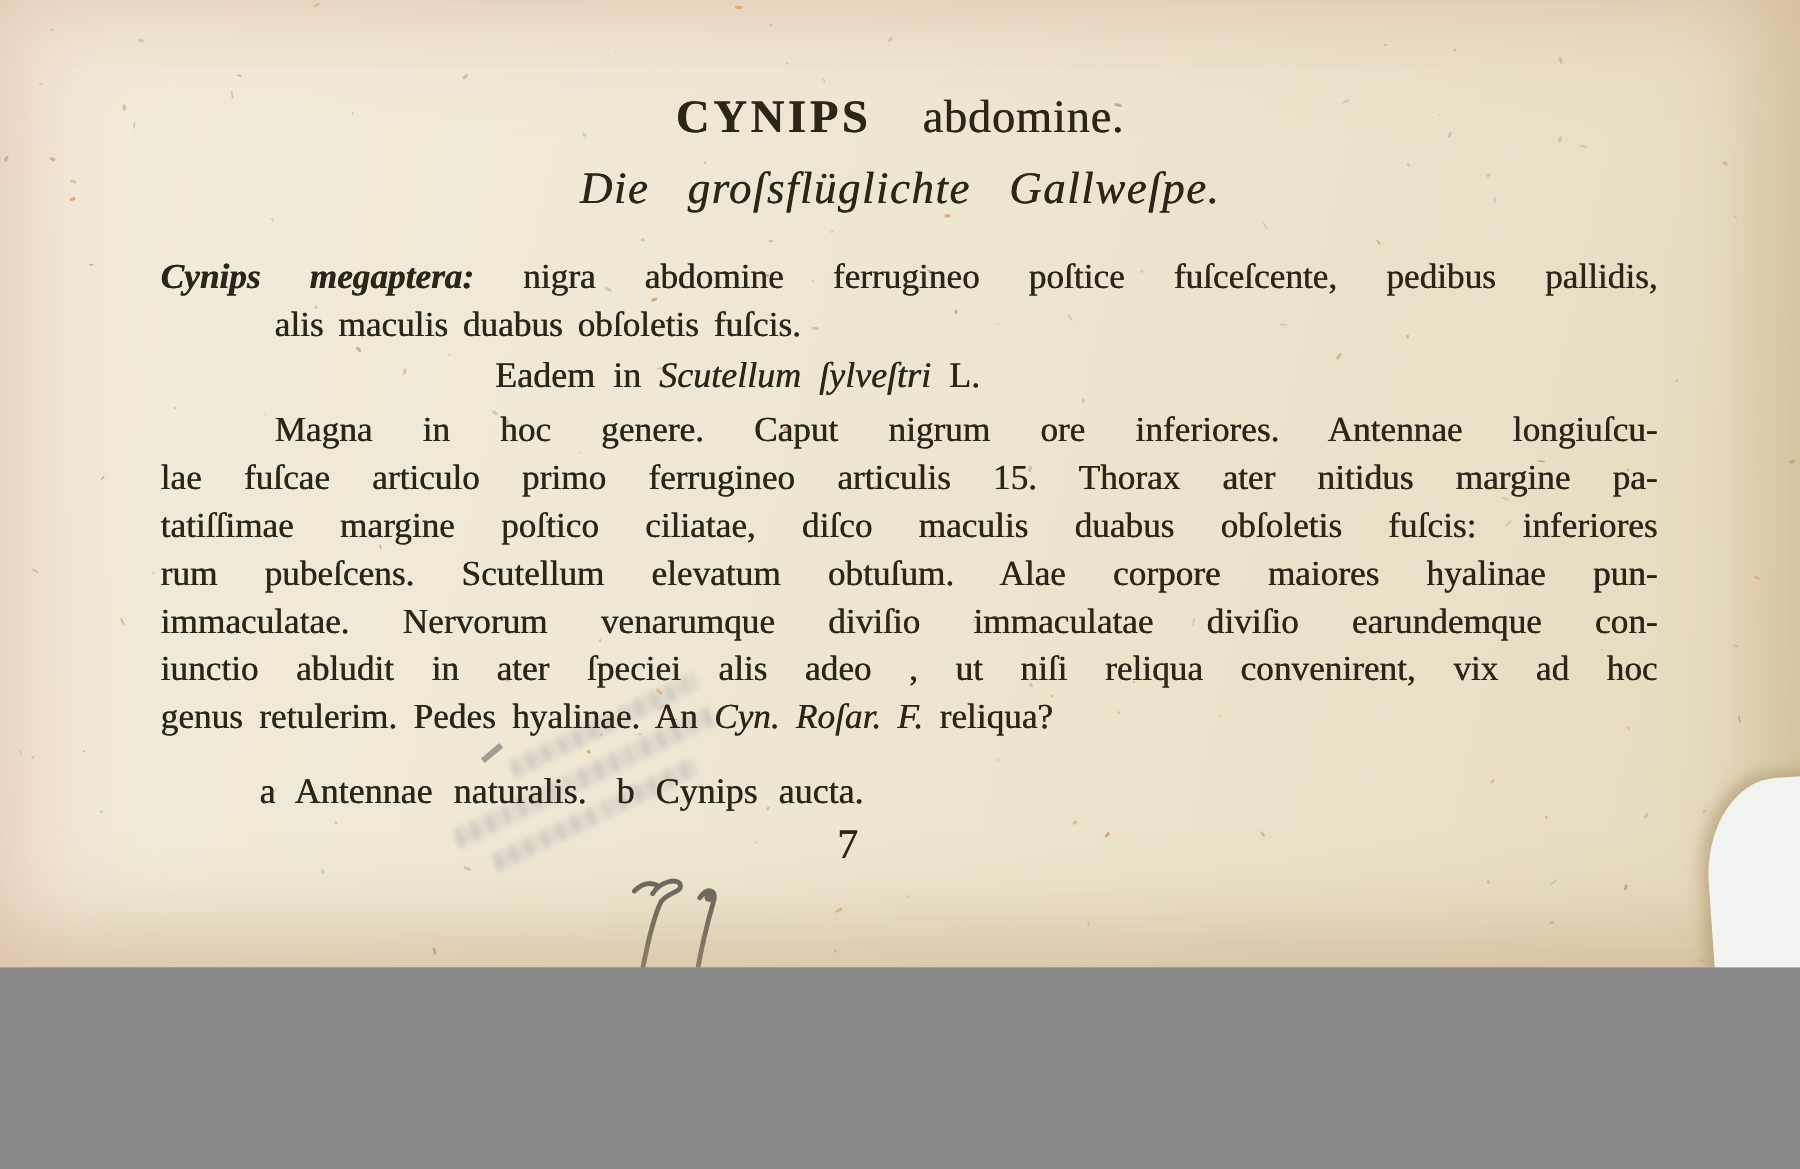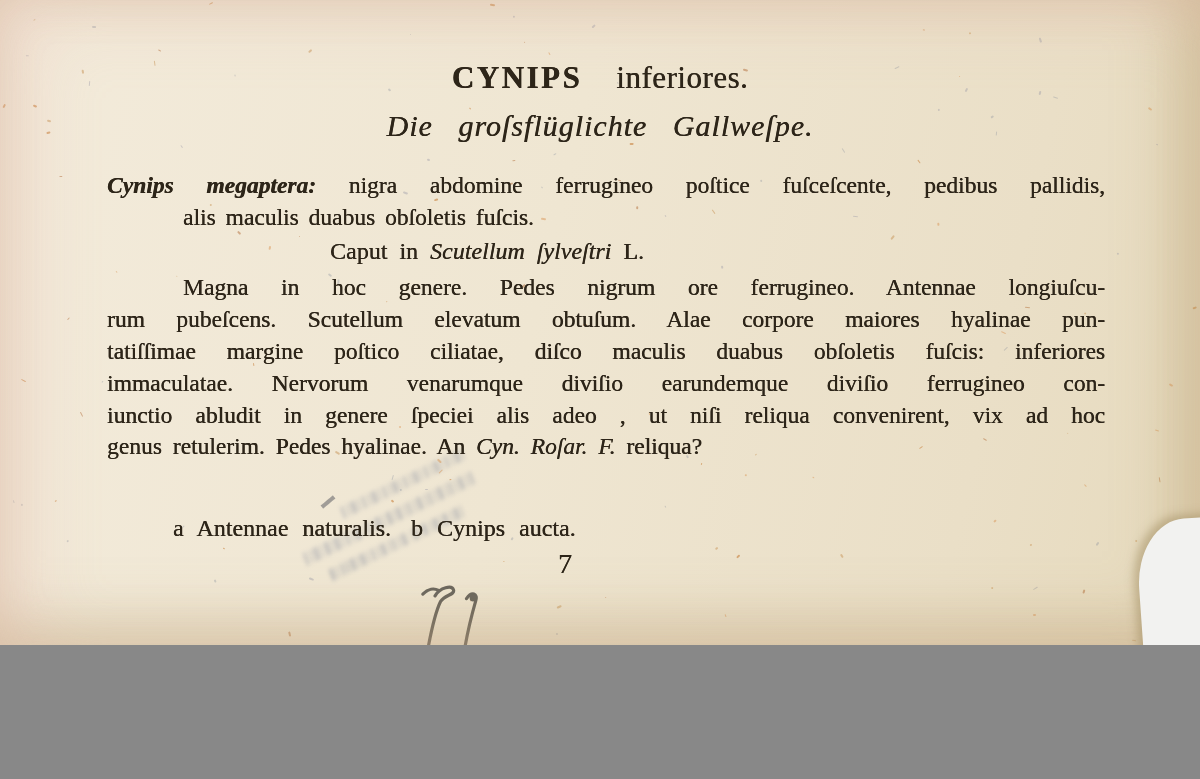--- a/index.html
+++ b/index.html
@@ -70,41 +70,42 @@
             background:#f2f2f0; border-radius:60% 0 0 0 / 42% 0 0 0;
             box-shadow:-5px -4px 9px rgba(160,140,95,0.5); transform:rotate(-4deg); }
 </style>
 </head>
 <body>
 
 <div class="page">
 
   <div class="txt title-row ink">
     <span class="title-genus">CYNIPS</span>
-    <span class="title-species">inferiores.</span>
+    <span class="title-species">abdomine.</span>
   </div>
   <div class="txt diagnosis ink">
     <div class="jline">
       <span class="species-bold">Cynips megaptera:</span><span> nigra abdomine ferrugineo poſtice fuſceſcente, pedibus pallidis,</span>
     </div>
     <div class="diag-l2">alis maculis duabus obſoletis fuſcis.</div>
   </div>
 
   <div class="txt subtitle ink">Die groſsflüglichte Gallweſpe.</div>
 
   <div class="txt legi ink">
-    <span>Caput in </span><span class="it">Scutellum ſylveſtri</span><span> L.</span>
+    <span>Eadem in </span><span class="it">Scutellum ſylveſtri</span><span> L.</span>
   </div>
 
   <div class="txt descr ink">
-    <div class="dline jline indent1">Magna in hoc genere.  Pedes nigrum ore ferrugineo.  Antennae longiuſcu-</div>
+    <div class="dline jline indent1">Magna in hoc genere.  Caput nigrum ore inferiores.  Antennae longiuſcu-</div>
+    <div class="dline jline">lae fuſcae articulo primo ferrugineo articulis 15.  Thorax ater nitidus margine pa-</div>
+    <div class="dline jline">tatiſſimae margine poſtico ciliatae, diſco maculis duabus obſoletis fuſcis:  inferiores</div>
     <div class="dline jline">rum pubeſcens.  Scutellum elevatum obtuſum.  Alae corpore maiores hyalinae pun-</div>
-    <div class="dline jline">tatiſſimae margine poſtico ciliatae, diſco maculis duabus obſoletis fuſcis:  inferiores</div>
-    <div class="dline jline">immaculatae.  Nervorum venarumque diviſio earundemque diviſio ferrugineo con-</div>
-    <div class="dline jline">iunctio abludit in genere ſpeciei alis adeo ,  ut niſi reliqua convenirent,  vix ad hoc</div>
+    <div class="dline jline">immaculatae.  Nervorum venarumque diviſio immaculatae diviſio earundemque con-</div>
+    <div class="dline jline">iunctio abludit in ater ſpeciei alis adeo ,  ut niſi reliqua convenirent,  vix ad hoc</div>
     <div class="dline lastline">
       <span>genus retulerim.  Pedes hyalinae.  An </span><span class="it">Cyn. Roſar. F.</span><span> reliqua?</span>
     </div>
   </div>
 
   <div class="txt caption ink">
     <span>a Antennae naturalis.</span><span class="caption-b">b Cynips aucta.</span>
   </div>
 
   <div class="txt pageno ink">7</div>

